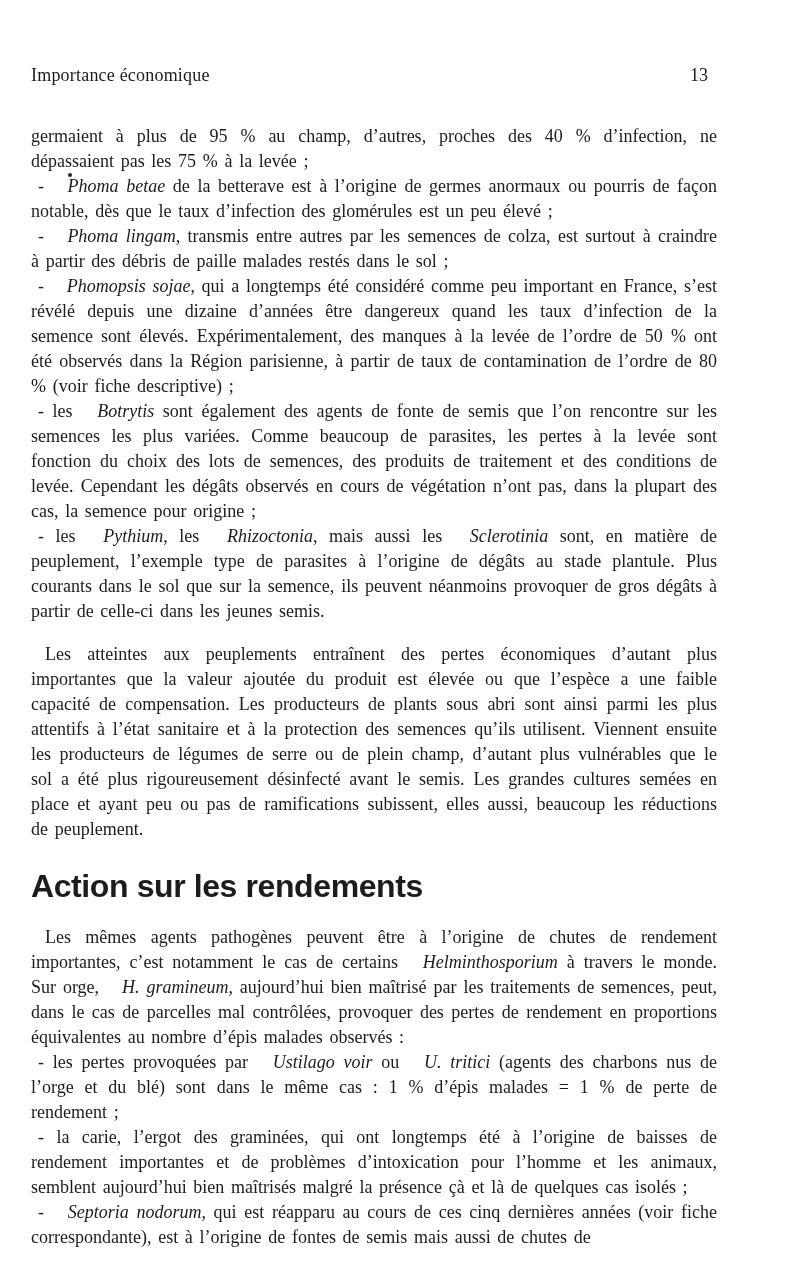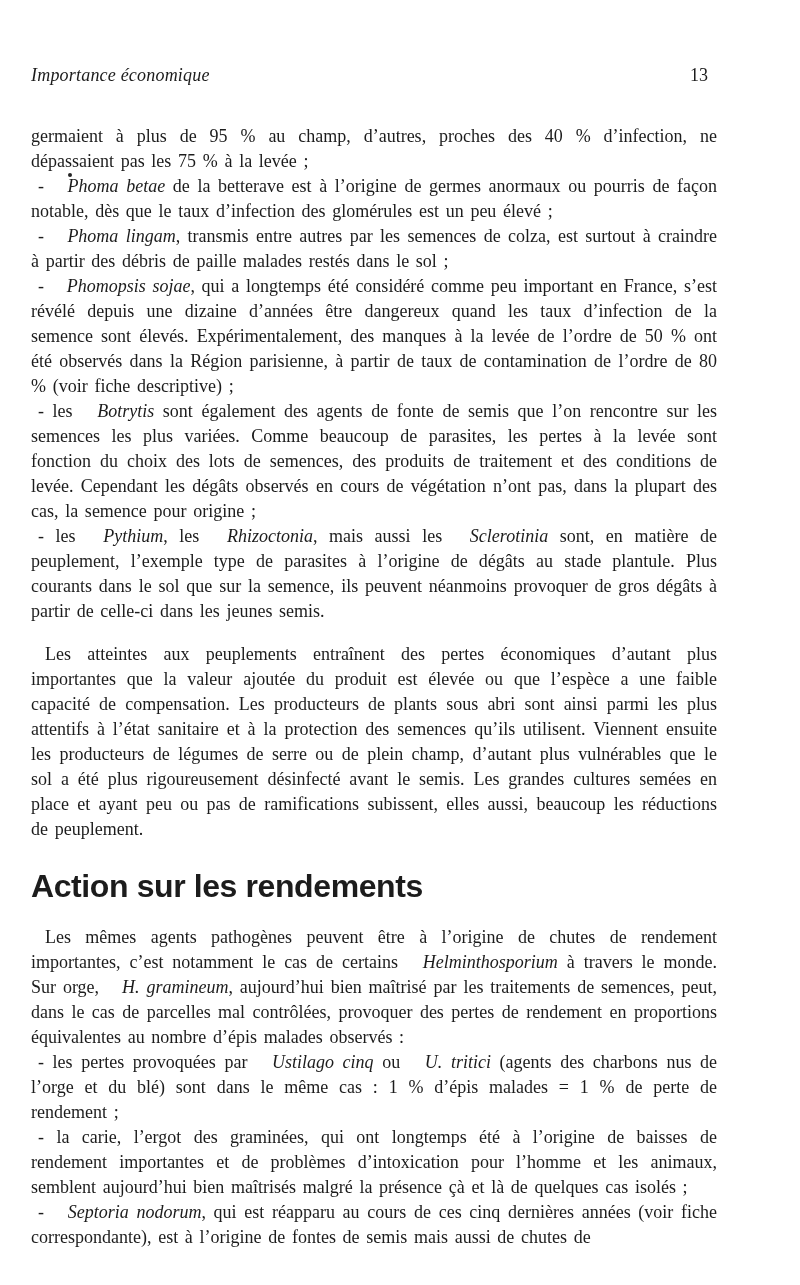--- a/index.html
+++ b/index.html
@@ -21,21 +21,20 @@
   }
   .running-header{
     position:absolute;
     top:57px;left:31px;width:677px;
     display:flex;
     justify-content:space-between;
     align-items:baseline;
     font-size:18px;
   }
   .running-title{
-    font-style:italic;
     letter-spacing:0.2px;
   }
   .page-number{
     font-style:normal;
     margin-top:8px;
   }
   .body-text{
     position:absolute;
     top:124px;left:31px;width:686px;
     font-size:18px;
@@ -82,20 +81,20 @@
   <div class="body-text">
       <p class="flush"><span>germaient à plus de 95 % au champ, d’autres, proches des 40 % d’infection, ne dépassaient pas les 75 % à la levée ;</span></p>
       <p class="dash"><span>- </span><em>Phoma betae</em><span> de la betterave est à l’origine de germes anormaux ou pourris de façon notable, dès que le taux d’infection des glomérules est un peu élevé ;</span></p>
       <p class="dash"><span>- </span><em>Phoma lingam</em><span>, transmis entre autres par les semences de colza, est surtout à craindre à partir des débris de paille malades restés dans le sol ;</span></p>
       <p class="dash"><span>- </span><em>Phomopsis sojae</em><span>, qui a longtemps été considéré comme peu important en France, s’est révélé depuis une dizaine d’années être dangereux quand les taux d’infection de la semence sont élevés. Expérimentalement, des manques à la levée de l’ordre de 50 % ont été observés dans la Région parisienne, à partir de taux de contamination de l’ordre de 80 % (voir fiche descriptive) ;</span></p>
       <p class="dash"><span>- les </span><em>Botrytis</em><span> sont également des agents de fonte de semis que l’on rencontre sur les semences les plus variées. Comme beaucoup de parasites, les pertes à la levée sont fonction du choix des lots de semences, des produits de traitement et des conditions de levée. Cependant les dégâts observés en cours de végétation n’ont pas, dans la plupart des cas, la semence pour origine ;</span></p>
       <p class="dash"><span>- les </span><em>Pythium</em><span>, les </span><em>Rhizoctonia</em><span>, mais aussi les </span><em>Sclerotinia</em><span> sont, en matière de peuplement, l’exemple type de parasites à l’origine de dégâts au stade plantule. Plus courants dans le sol que sur la semence, ils peuvent néanmoins provoquer de gros dégâts à partir de celle-ci dans les jeunes semis.</span></p>
       <p class="indent gap"><span>Les atteintes aux peuplements entraînent des pertes économiques d’autant plus importantes que la valeur ajoutée du produit est élevée ou que l’espèce a une faible capacité de compensation. Les producteurs de plants sous abri sont ainsi parmi les plus attentifs à l’état sanitaire et à la protection des semences qu’ils utilisent. Viennent ensuite les producteurs de légumes de serre ou de plein champ, d’autant plus vulnérables que le sol a été plus rigoureusement désinfecté avant le semis. Les grandes cultures semées en place et ayant peu ou pas de ramifications subissent, elles aussi, beaucoup les réductions de peuplement.</span></p>
       <h2 class="section-heading">Action sur les rendements</h2>
       <p class="indent"><span>Les mêmes agents pathogènes peuvent être à l’origine de chutes de rendement importantes, c’est notamment le cas de certains </span><em>Helminthosporium</em><span> à travers le monde. Sur orge, </span><em>H. gramineum</em><span>, aujourd’hui bien maîtrisé par les traitements de semences, peut, dans le cas de parcelles mal contrôlées, provoquer des pertes de rendement en proportions équivalentes au nombre d’épis malades observés :</span></p>
-      <p class="dash"><span>- les pertes provoquées par </span><em>Ustilago cinq</em><span> ou </span><em>U. tritici</em><span> (agents des charbons nus de l’orge et du blé) sont dans le même cas : 1 % d’épis malades = 1 % de perte de rendement ;</span></p>
+      <p class="dash"><span>- les pertes provoquées par </span><em>Ustilago voir</em><span> ou </span><em>U. tritici</em><span> (agents des charbons nus de l’orge et du blé) sont dans le même cas : 1 % d’épis malades = 1 % de perte de rendement ;</span></p>
       <p class="dash"><span>- la carie, l’ergot des graminées, qui ont longtemps été à l’origine de baisses de rendement importantes et de problèmes d’intoxication pour l’homme et les animaux, semblent aujourd’hui bien maîtrisés malgré la présence çà et là de quelques cas isolés ;</span></p>
       <p class="dash"><span>- </span><em>Septoria nodorum</em><span>, qui est réapparu au cours de ces cinq dernières années (voir fiche correspondante), est à l’origine de fontes de semis mais aussi de chutes de</span></p>
     </div>
 
   <div class="artifact-dot"></div>
 
 </div>
 
 </body></html>

